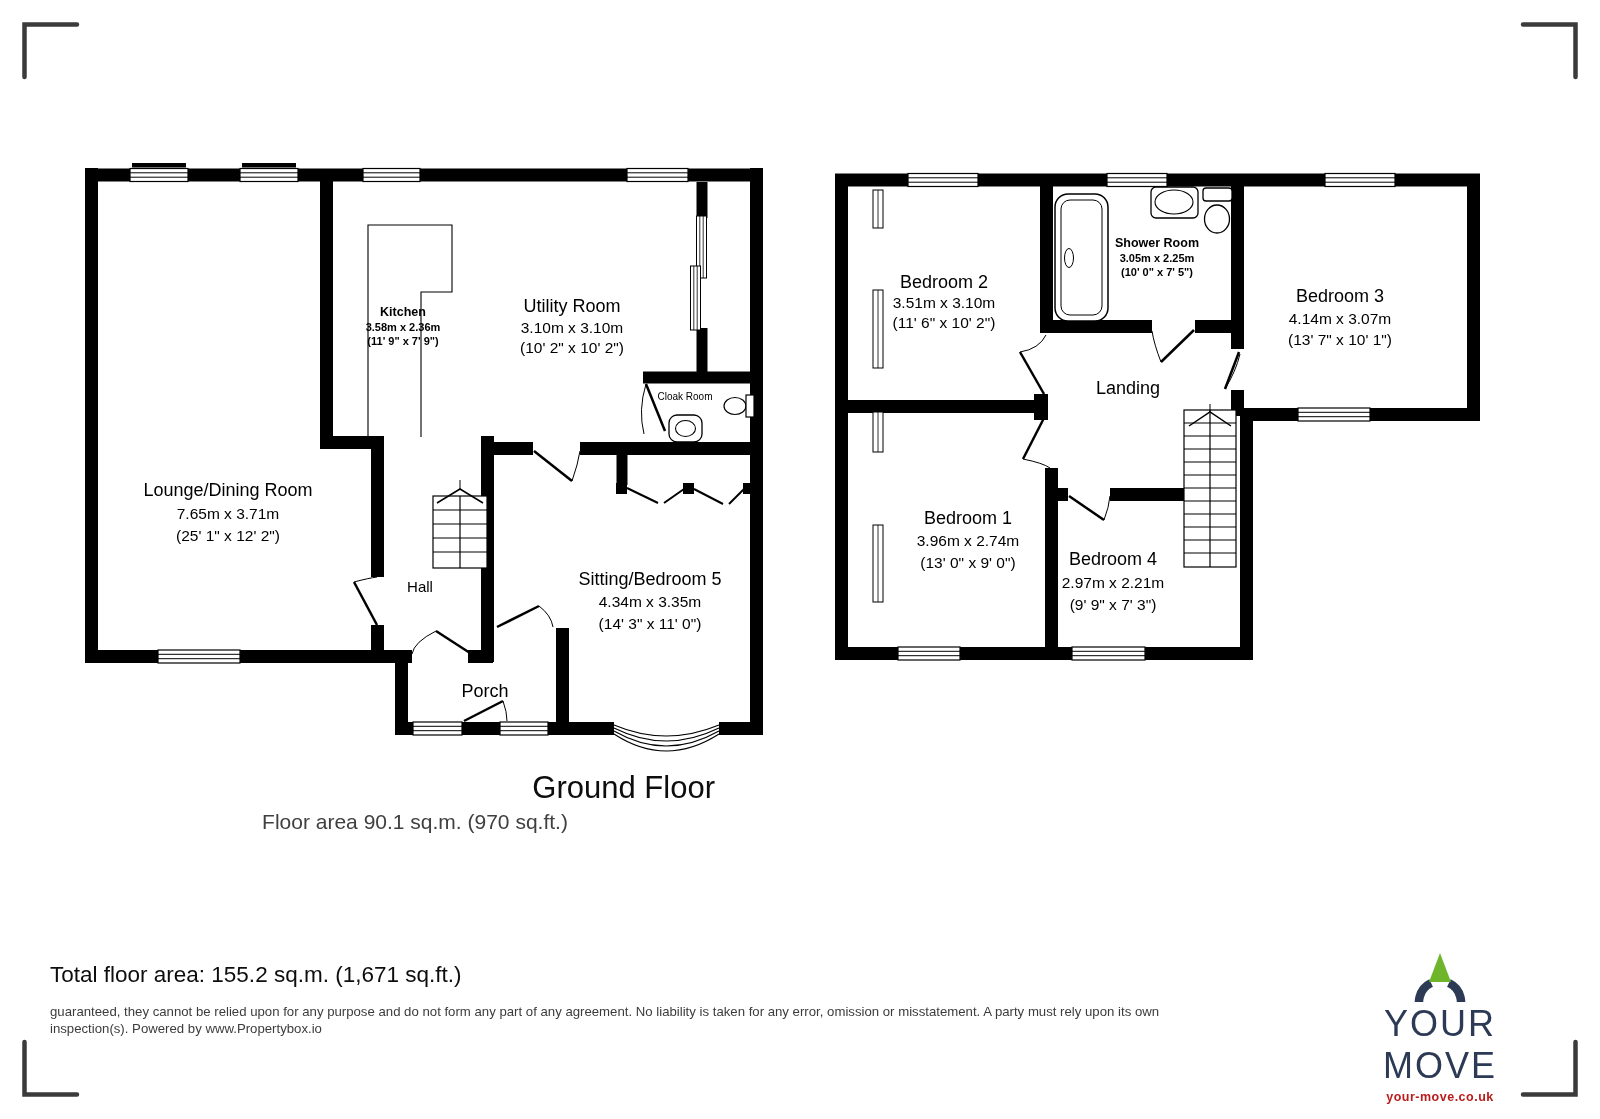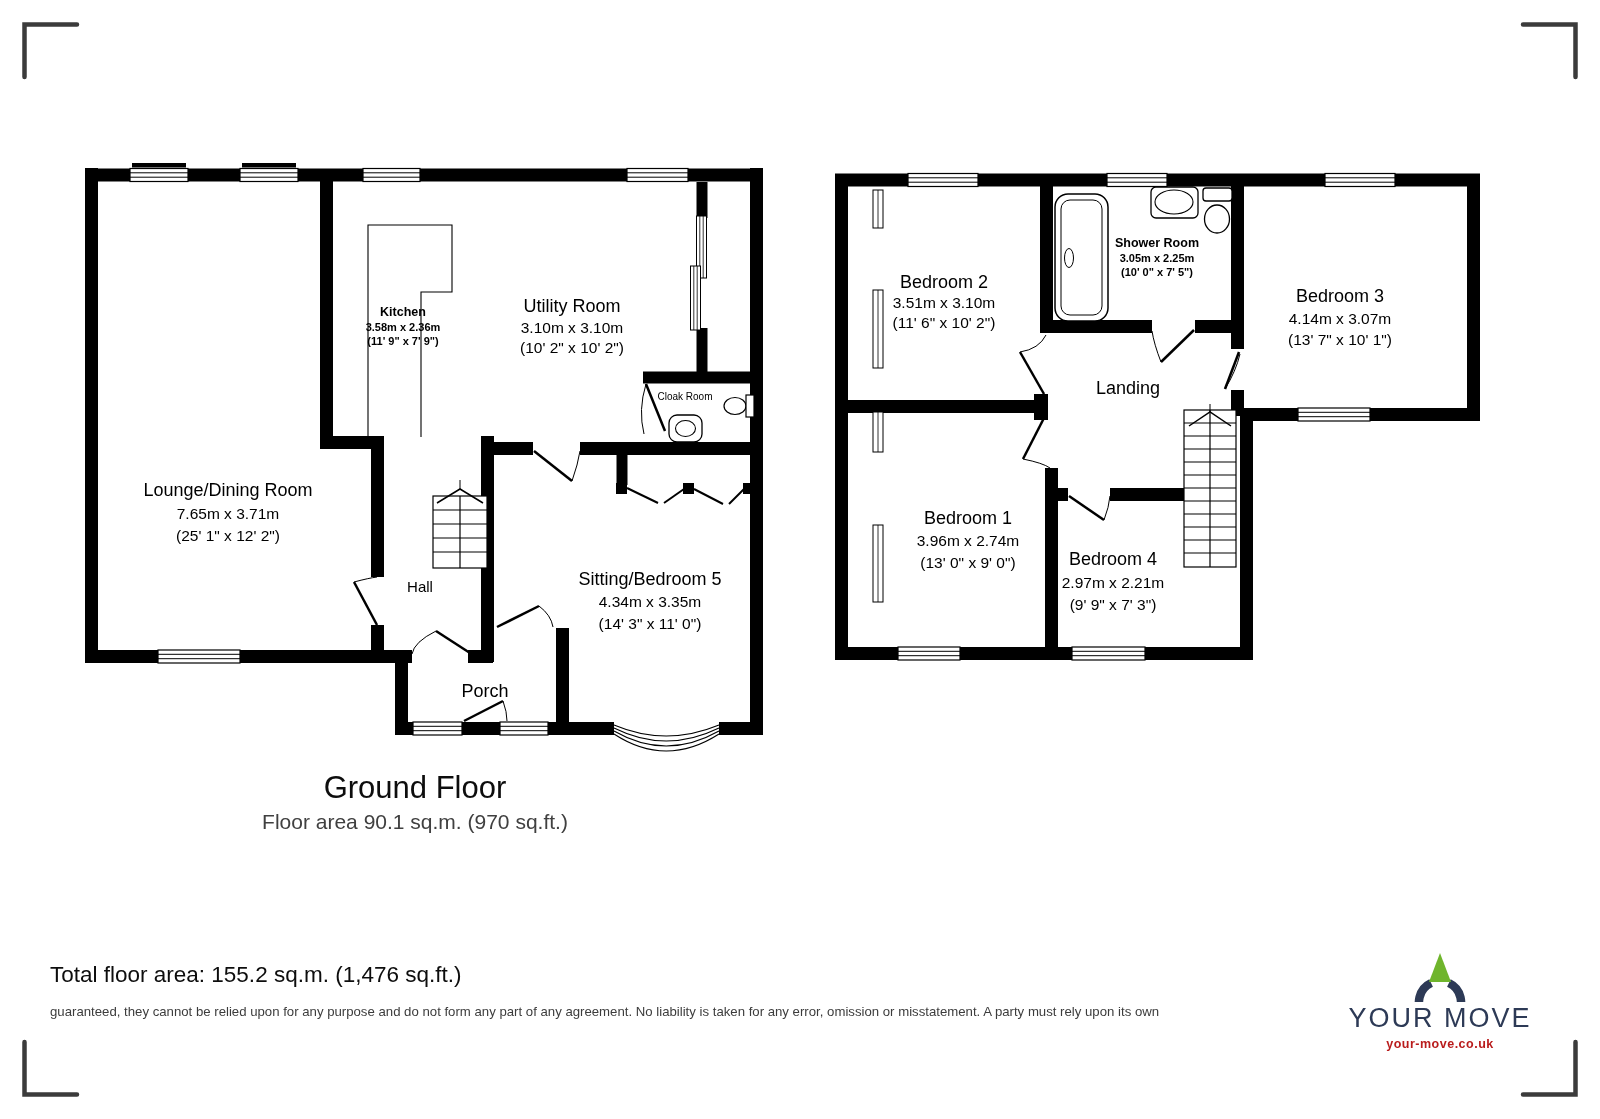--- a/index.html
+++ b/index.html
@@ -7,27 +7,27 @@
           font-family:"Liberation Sans", sans-serif;color:#111;}
   .plan-svg{position:absolute;left:0;top:0;}
   .plan-svg text{font-family:"Liberation Sans", sans-serif;fill:#000;text-anchor:middle;}
   .rname{font-size:18px;}
   .rdim{font-size:15.5px;}
   .rsmall{font-size:12.5px;font-weight:bold;}
   .rsmalldim{font-size:11px;font-weight:bold;}
   .rtiny{font-size:10px;}
   .rmid{font-size:15px;}
   .floor-block{position:absolute;width:600px;text-align:center;}
-  .floor-title{font-size:31px;line-height:36px;color:#0d0d0d;}
+  .floor-title{font-size:31px;line-height:36px;color:#0d0d0d;text-align:right;}
   .floor-area{font-size:21px;margin-top:4px;color:#404040;}
   .total-line{position:absolute;left:50px;top:962px;font-size:22.5px;color:#0d0d0d;}
   .disclaimer{position:absolute;left:50px;top:1003px;font-size:13.2px;line-height:17.3px;color:#3c3c3c;}
   .logo-block{position:absolute;left:1345px;top:938px;width:190px;text-align:center;}
   .logo-icon{display:block;margin:0 auto;}
-  .logo-brand{font-size:27px;letter-spacing:2px;color:#2d3a56;margin-top:1px;}
+  .logo-brand{font-size:36px;letter-spacing:2px;color:#2d3a56;margin-top:1px;}
   .logo-url{font-size:12.5px;font-weight:bold;letter-spacing:0.5px;color:#b91c1c;margin-top:3px;}
 </style>
 </head>
 <body>
 
 <div class="canvas">
 
   <svg class="plan-svg" width="1600" height="1119" viewBox="0 0 1600 1119">
 
     <g stroke="#3b3b3b" stroke-width="4.5" stroke-linecap="round" fill="none">
@@ -251,23 +251,24 @@
       <text class="rdim" x="1113" y="588">2.97m x 2.21m</text>
       <text class="rdim" x="1113" y="610">(9' 9" x 7' 3")</text>
     </g>
   </svg>
 
   <div class="floor-block" style="left:115px;top:770px;">
     <div class="floor-title">Ground Floor</div>
     <div class="floor-area">Floor area 90.1 sq.m. (970 sq.ft.)</div>
   </div>
 
-  <div class="total-line">Total floor area: 155.2 sq.m. (1,476 sq.ft.)</div>
+  <div class="total-line">Total floor area: 155.2 sq.m. (1,671 sq.ft.)</div>
   <div class="disclaimer">
     <div>guaranteed, they cannot be relied upon for any purpose and do not form any part of any agreement. No liability is taken for any error, omission or misstatement. A party must rely upon its own</div>
+    <div>inspection(s). Powered by www.Propertybox.io</div>
   </div>
 
   <div class="logo-block">
     <svg class="logo-icon" width="60" height="64" viewBox="0 0 60 64">
       <path d="M21.1,45 A21,21 0 1 0 38.9,45" fill="none" stroke="#2d3a56" stroke-width="8.5"></path>
       <path d="M30,15 L19,44 L41,44 Z" fill="#6fb52c"></path>
     </svg>
     <div class="logo-brand">YOUR MOVE</div>
     <div class="logo-url">your-move.co.uk</div>
   </div>

